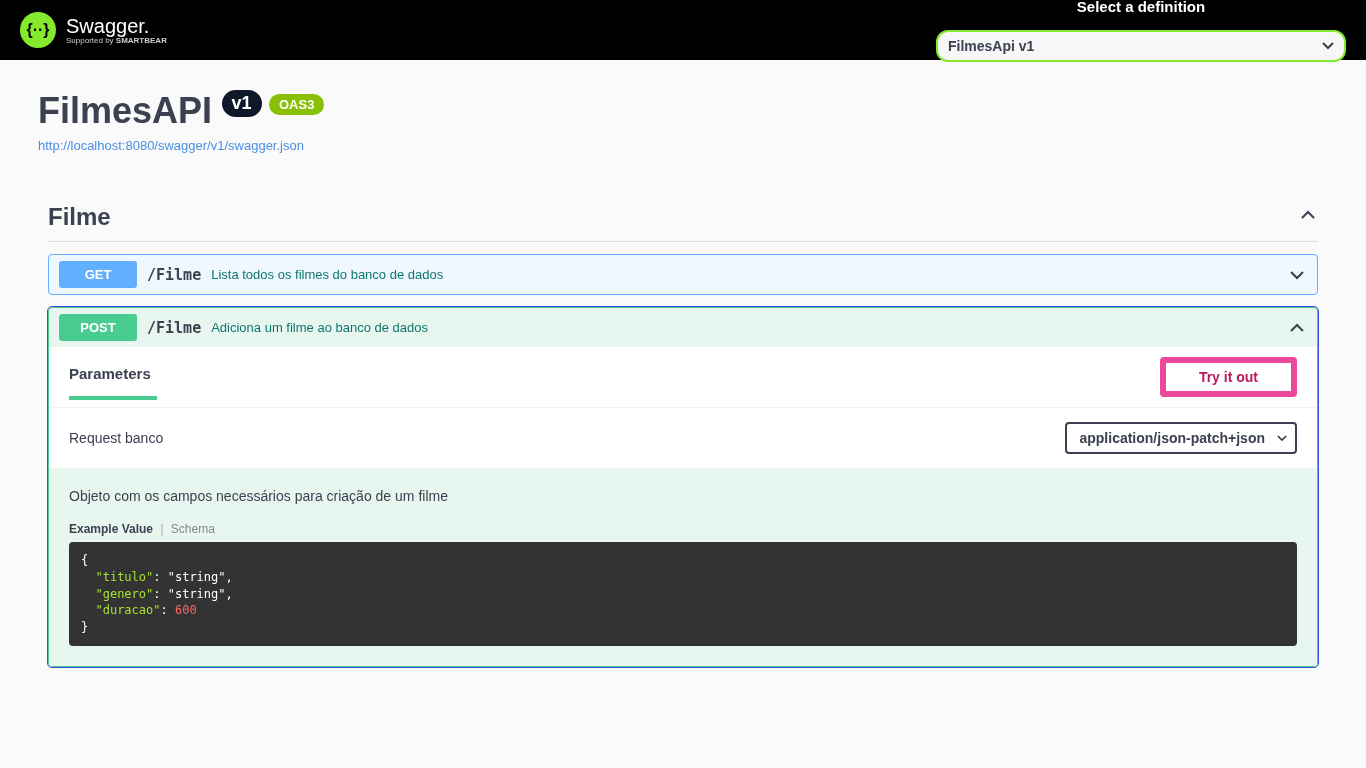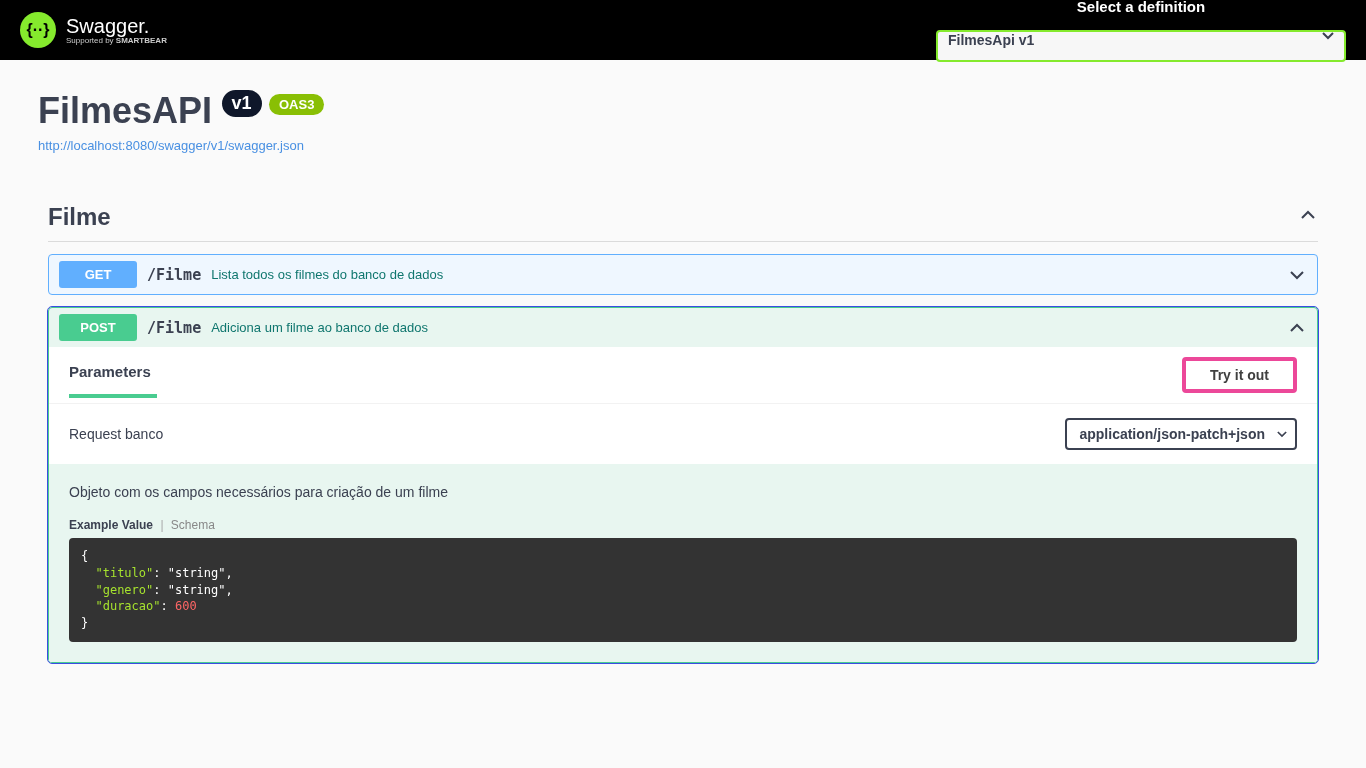--- a/index.html
+++ b/index.html
@@ -58,27 +58,28 @@
   .select-label {
     color: #fff;
     font-weight: bold;
     font-size: 15px;
   }
   .definition-select {
     width: 410px;
     height: 32px;
     border: 2px solid #85ea2d;
     background: #f7f7f7;
-    border-radius: 4px;
+    border-radius: 12px;
     padding: 0 30px 0 10px;
     font-size: 14px;
     font-weight: bold;
     color: #3b4151;
     position: relative;
     display: flex;
+    align-items: center;
     cursor: pointer;
   }
   .definition-select .chevron {
     position: absolute;
     right: 10px;
   }
   .content {
     max-width: 1330px;
     margin: 0 auto;
     padding: 30px 20px 20px 20px;
@@ -211,27 +212,27 @@
   .params-title::after {
     content: '';
     position: absolute;
     left: 0;
     bottom: -10px;
     width: 88px;
     height: 4px;
     background: #49cc90;
   }
   .try-btn {
-    border: 4px solid #ec4899;
+    border: 6px solid #ec4899;
     background: #fff;
-    padding: 6px 24px;
+    padding: 6px 33px;
     border-radius: 4px;
     font-weight: bold;
     font-size: 14px;
-    color: #404040;
+    color: #be185d;
     cursor: pointer;
   }
   .no-params {
     padding: 18px 20px;
     font-size: 14px;
     color: #3b4151;
     background: #e8f6f0;
   }
   .reqbody-header {
     display: flex;

